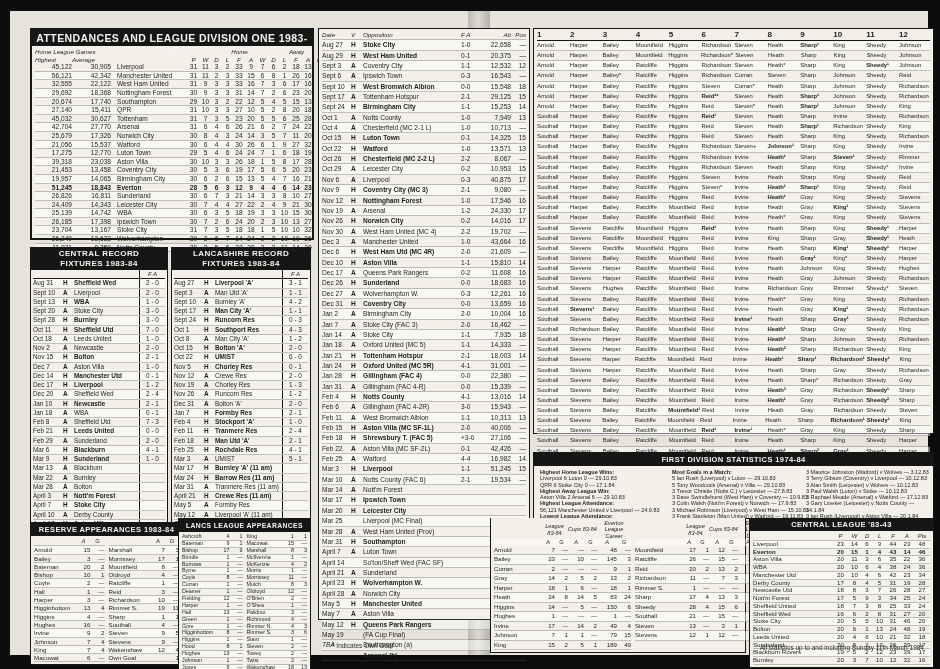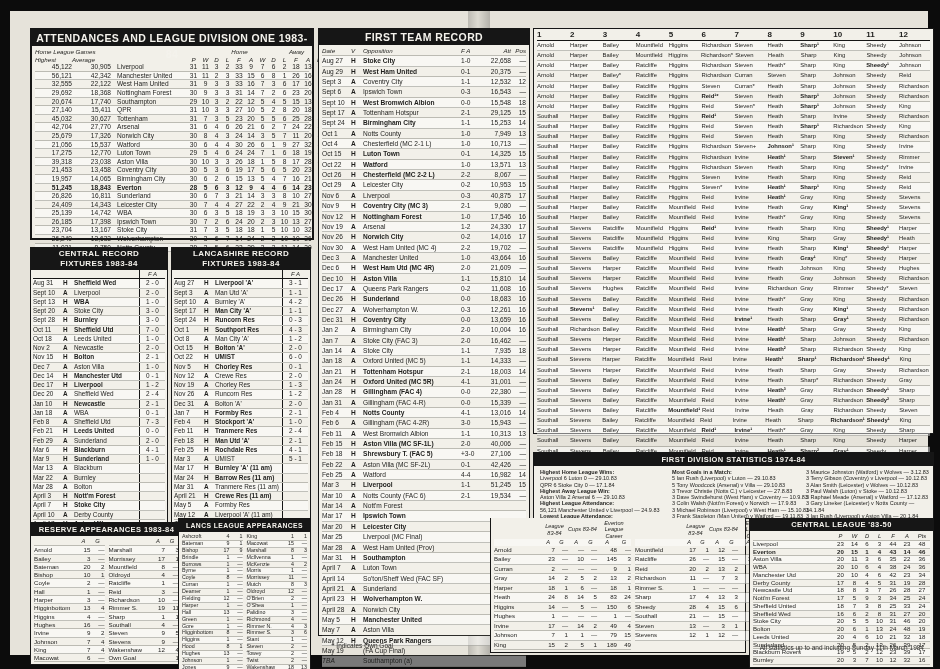--- a/index.html
+++ b/index.html
@@ -459,21 +459,20 @@
             <div class="ctr">14</div>
             <div class="ctr">30</div>
             <div class="ctr">22</div>
           </div>
         </div>
     </div>
   </div>
 
   <div class="blk" style="left:308px;top:17px;width:212px;">
     <div class="box">
-      <div class="bar big">FIRST TEAM RECORD</div>
       <div id="record-body">
           <div class="r rec rec-h">
             <div>Date</div>
             <div>V</div>
             <div>Opposition</div>
             <div>F A</div>
             <div class="num">Att</div>
             <div class="num">Pos</div>
           </div>
           <div class="r rec">
@@ -2612,21 +2611,21 @@
             <div class="num">12</div>
             <div class="num">—</div>
             <div class="num">59</div>
             <div class="num">2</div>
           </div>
         </div>
       </div>
   </div>
 
   <div class="blk" style="left:739px;top:507px;width:185px;">
-    <div class="bar small">CENTRAL LEAGUE '83-50</div>
+    <div class="bar small">CENTRAL LEAGUE '83-43</div>
     <div class="box" style="border-top:none;padding:2px 3px;" id="central-league-body">
         <div class="r cl cl-h">
           <div></div>
           <div class="ctr">P</div>
           <div class="ctr">W</div>
           <div class="ctr">D</div>
           <div class="ctr">L</div>
           <div class="ctr">F</div>
           <div class="ctr">A</div>
           <div class="ctr">Pts</div>

